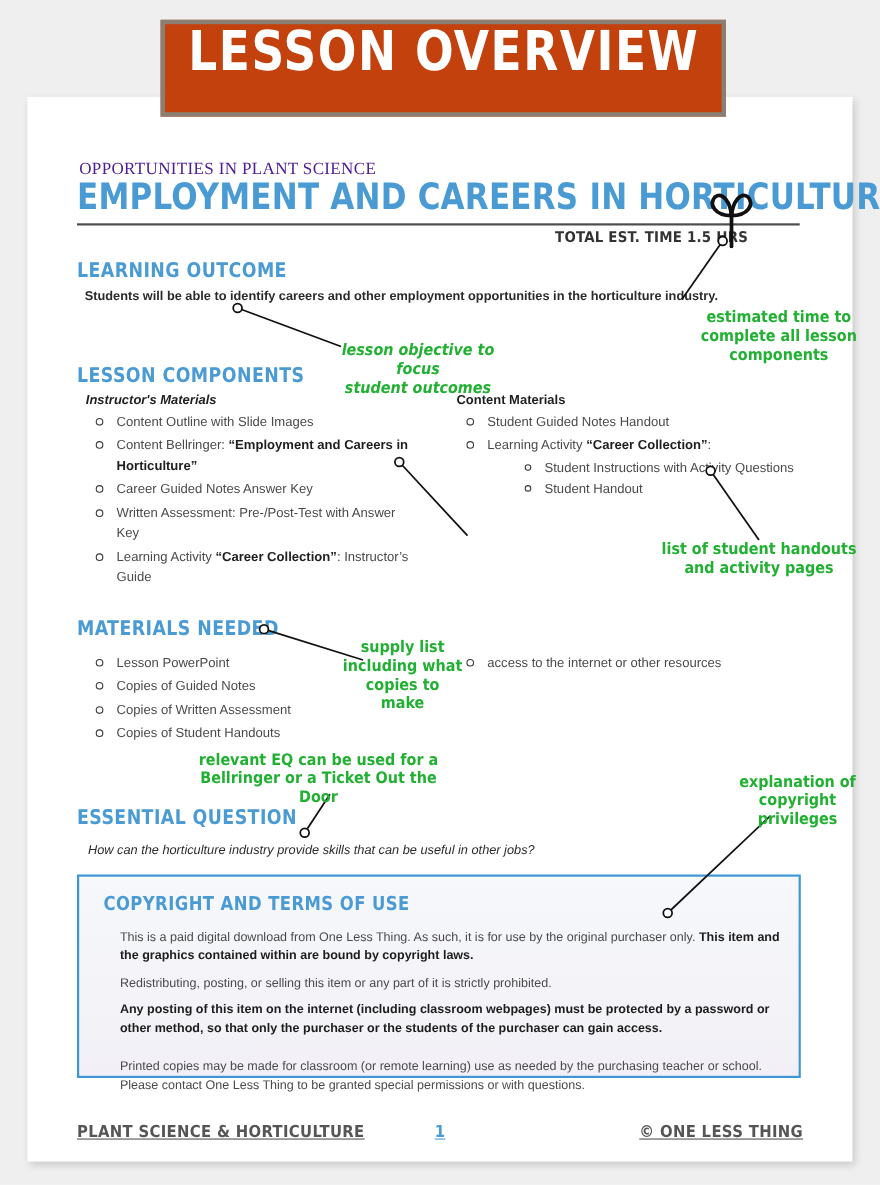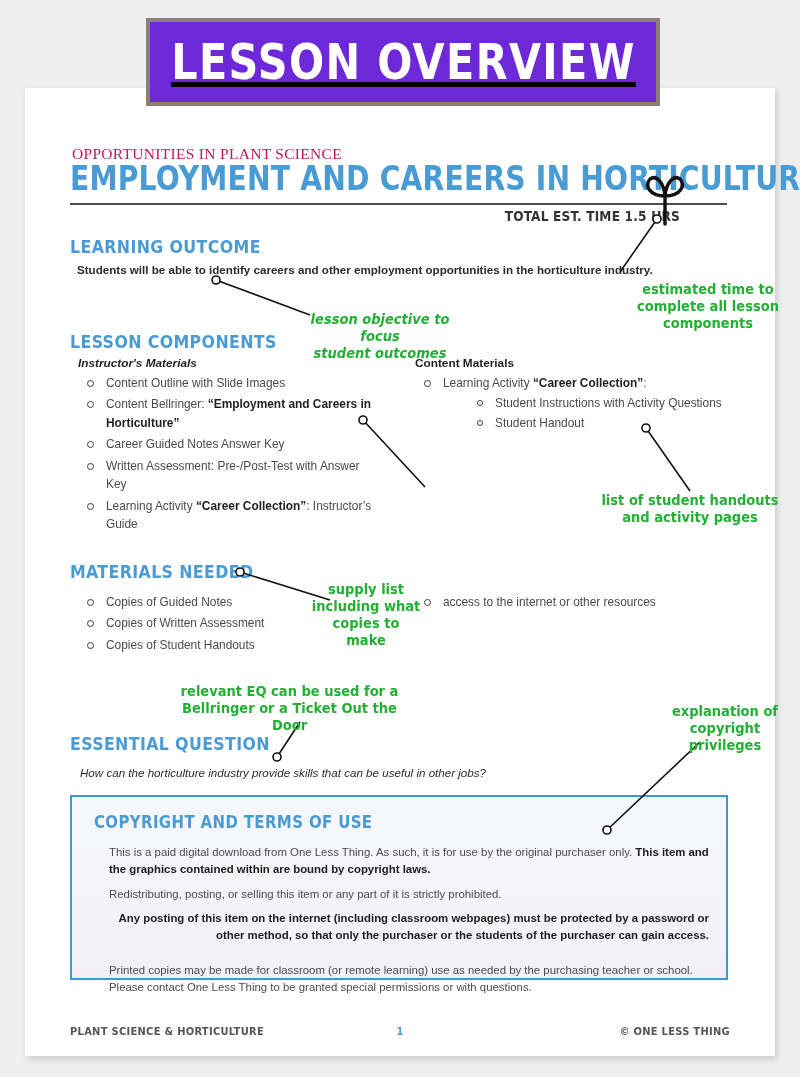--- a/index.html
+++ b/index.html
@@ -18,42 +18,42 @@
     width: 750px; height: 968px;
     background: #ffffff;
     box-shadow: 2px 3px 7px rgba(0,0,0,0.16);
   }
 
   
   .banner {
     position: absolute;
     left: 146px; top: 18px;
     width: 514px; height: 88px;
-    background: #6d28d9;
+    background: #c2410c;
     border: 4px solid #8a7f72;
-    display: flex; align-items: center; justify-content: center; text-decoration: underline;
+    display: flex; justify-content: center;
   }
   .banner-text {
     color: #ffffff;
     font-family: "Liberation Sans Narrow", "DejaVu Sans Condensed", "Liberation Sans", sans-serif;
     font-weight: bold;
     font-size: 50px;
     letter-spacing: 1.5px;
     transform: scaleX(0.92);
     white-space: nowrap;
     line-height: 1;
   }
 
   
   .doc { position: absolute; left: 0; top: 0; width: 750px; height: 968px; }
 
   .kicker {
     position: absolute; left: 47px; top: 57px;
     font-family: "Liberation Serif", "DejaVu Serif", serif;
-    font-size: 15.5px; color: #be185d; letter-spacing: 0.3px;
+    font-size: 15.5px; color: #4c1d95; letter-spacing: 0.3px;
     white-space: nowrap;
   }
   .doc-title {
     position: absolute; left: 45px; top: 74px;
     font-family: "Liberation Sans Narrow", "DejaVu Sans Condensed", "Liberation Sans", sans-serif;
     font-weight: bold;
     font-size: 33px;
     color: #4A9BD4;
     letter-spacing: 0.2px;
     transform: scaleX(0.95);
@@ -141,21 +141,21 @@
     position: absolute; left: 37px; width: 600px;
     font-size: 11.4px; color: #4a4a4a; line-height: 1.5;
   }
   .copy-p b { color: #1c1c1c; }
 
   
   .ft {
     position: absolute; bottom: 18px;
     font-family: "Liberation Sans Narrow", "DejaVu Sans Condensed", "Liberation Sans", sans-serif;
     font-weight: bold;
-    font-size: 11px; color: #555; letter-spacing: 0.3px;
+    font-size: 15px; color: #555; letter-spacing: 0.3px; text-decoration: underline;
   }
   .ft-left { left: 45px; }
   .ft-center { left: 0; width: 750px; text-align: center; color: #4A9BD4; }
   .ft-right { right: 45px; }
 
   
   .anno {
     position: absolute;
     font-family: "Liberation Sans Narrow", "DejaVu Sans Condensed", "Liberation Sans", sans-serif;
     font-weight: bold;
@@ -194,46 +194,48 @@
       <ul class="blist" id="instructor-list" style="left:55px; top:286px; width:300px;">
           <li>Content Outline with Slide Images</li>
           <li><span>Content Bellringer: </span><span class="bq">“Employment and Careers in Horticulture”</span><span></span></li>
           <li>Career Guided Notes Answer Key</li>
           <li>Written Assessment: Pre-/Post-Test with Answer Key</li>
           <li><span>Learning Activity </span><span class="bq">“Career Collection”</span><span>: Instructor’s Guide</span></li>
         </ul>
 
       <div class="sub-head" style="left:390px; top:268px;">Content Materials</div>
       <ul class="blist" id="student-list" style="left:392px; top:286px; width:330px;">
+          <li>Student Guided Notes Handout</li>
           <li><span>Learning Activity </span><span class="bq">“Career Collection”</span><span>:</span><ul class="blist sub">
               <li>Student Instructions with Activity Questions</li>
               <li>Student Handout</li>
             </ul></li>
         </ul>
 
       <div class="h-sec" style="left:45px; top:473px;">MATERIALS NEEDED</div>
       <ul class="blist" id="materials-left" style="left:55px; top:505px; width:270px;">
+          <li>Lesson PowerPoint</li>
           <li>Copies of Guided Notes</li>
           <li>Copies of Written Assessment</li>
           <li>Copies of Student Handouts</li>
         </ul>
       <ul class="blist" id="materials-right" style="left:392px; top:505px; width:330px;">
           <li>access to the internet or other resources</li>
         </ul>
 
       <div class="h-sec" style="left:45px; top:645px;">ESSENTIAL QUESTION</div>
       <div class="eq-text" style="left:55px; top:678px; width:620px;">How can the horticulture industry provide skills that can be useful in other jobs?</div>
 
       <div class="copy-box">
         <div class="copy-title">COPYRIGHT AND TERMS OF USE</div>
         <div class="copy-p" style="top:47px;">
           <span>This is a paid digital download from One Less Thing. As such, it is for use by the original purchaser only. </span><b>This item and the graphics contained within are bound by copyright laws.</b>
         </div>
         <div class="copy-p" style="top:89px;">Redistributing, posting, or selling this item or any part of it is strictly prohibited.</div>
-        <div class="copy-p" style="top:113px;text-align:right;">
+        <div class="copy-p" style="top:113px;">
           <b>Any posting of this item on the internet (including classroom webpages) must be protected by a password or other method, so that only the purchaser or the students of the purchaser can gain access.</b>
         </div>
         <div class="copy-p" style="top:165px;">Printed copies may be made for classroom (or remote learning) use as needed by the purchasing teacher or school. Please contact One Less Thing to be granted special permissions or with questions.</div>
       </div>
 
       <div class="ft ft-left">PLANT SCIENCE &amp; HORTICULTURE</div>
       <div class="ft ft-center">1</div>
       <div class="ft ft-right">© ONE LESS THING</div>
 
     </div>

